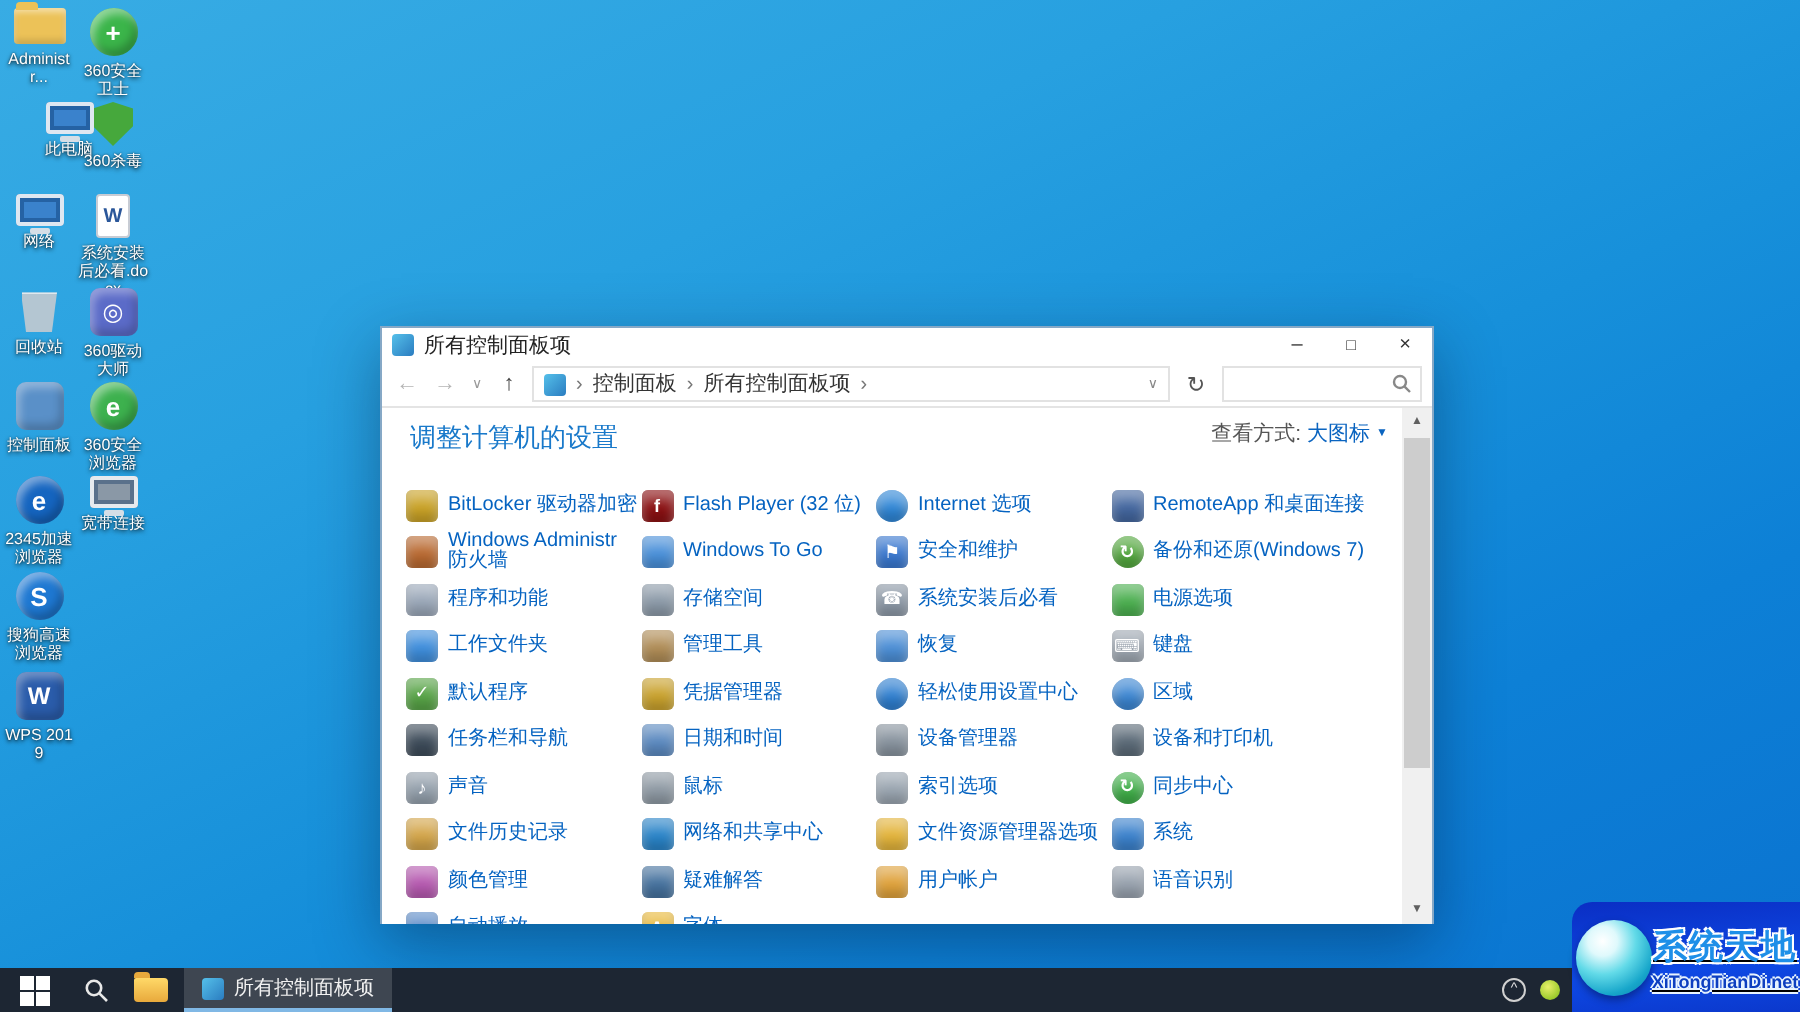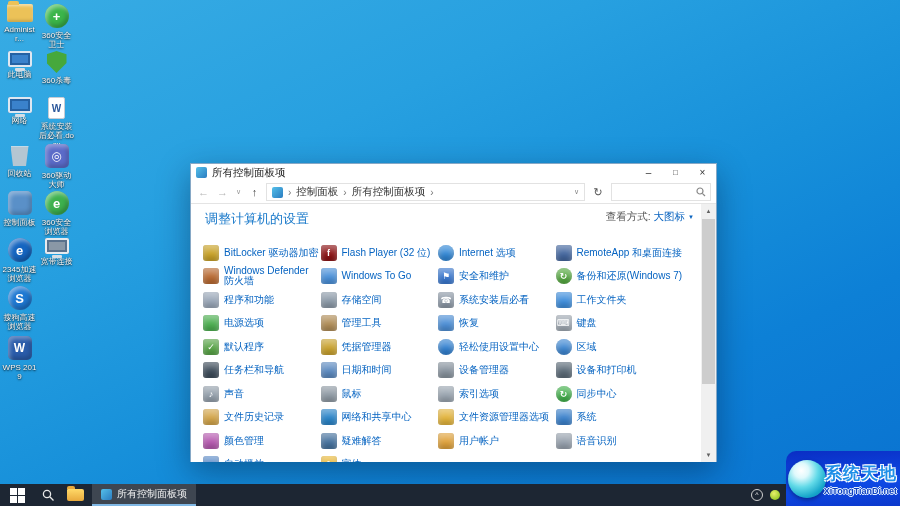--- a/index.html
+++ b/index.html
@@ -109,41 +109,41 @@
   .tray-dot { width:10px; height:10px; border-radius:50%;
       background:radial-gradient(circle at 40% 35%,#e8f06a,#9ccb2c 70%,#6a9a1a); }
 
   
   .watermark { position:absolute; right:0; bottom:0; width:114px; height:55px; z-index:60;
       background:linear-gradient(175deg,#0a2ec4 0%,#0e49e4 60%,#0b38cc 100%);
       border-top-left-radius:10px; display:flex; align-items:center; padding:2px 3px 2px 2px; gap:2px; }
   .wm-sphere { width:38px; height:38px; border-radius:50%; flex:none;
       background:radial-gradient(circle at 35% 28%,#ffffff 0%,#dff9fc 20%,#62dae8 45%,#17a6ca 72%,#0b7ba6 100%);
       box-shadow:0 2px 4px rgba(0,0,30,.4); }
-  .wm-text { display:flex; flex-direction:column; align-items:flex-end; min-width:0; }
+  .wm-text { display:flex; flex-direction:column; align-items:center; min-width:0;text-decoration:underline; }
   .wm-name { font-size:17px; font-weight:bold; color:#1e8fe8; letter-spacing:1px; white-space:nowrap;
       text-shadow:-1px -1px 0 #fff,1px -1px 0 #fff,-1px 1px 0 #fff,1px 1px 0 #fff; }
   .wm-site { font-size:9px; font-weight:bold; color:#0d3fc0; margin-top:1px; white-space:nowrap;
       text-shadow:-1px 0 0 #e8f4ff,1px 0 0 #e8f4ff,0 -1px 0 #e8f4ff,0 1px 0 #e8f4ff; }
 </style>
 </head>
 <body>
 
 <div class="screen">
 
   <div id="desktop-icons">
       <div class="dicon" style="left: 1px; top: 4px;">
         <div class="dimg shape-folder" style="background: rgb(236, 194, 88);"></div>
         <div class="dlabel">Administr...</div>
       </div>
       <div class="dicon" style="left: 38px; top: 4px;">
         <div class="dimg shape-circle" style="background: rgb(59, 181, 74);">+</div>
         <div class="dlabel">360安全卫士</div>
       </div>
-      <div class="dicon" style="left: 1px; top: 51px;">
+      <div class="dicon" style="left: 16px; top: 51px;">
         <div class="dimg shape-monitor" style="background: rgb(58, 130, 204);"></div>
         <div class="dlabel">此电脑</div>
       </div>
       <div class="dicon" style="left: 38px; top: 51px;">
         <div class="dimg shape-shield" style="background: rgb(70, 168, 60);"></div>
         <div class="dlabel">360杀毒</div>
       </div>
       <div class="dicon" style="left: 1px; top: 97px;">
         <div class="dimg shape-monitor" style="background: rgb(58, 130, 204);"></div>
         <div class="dlabel">网络</div>
@@ -241,21 +241,21 @@
           <div class="cp-item">
             <span class="cp-ico round" style="background: rgb(47, 134, 214);"></span>
             <span class="cp-label">Internet 选项</span>
           </div>
           <div class="cp-item">
             <span class="cp-ico" style="background: rgb(68, 103, 159);"></span>
             <span class="cp-label">RemoteApp 和桌面连接</span>
           </div>
           <div class="cp-item">
             <span class="cp-ico" style="background: rgb(185, 106, 50);"></span>
-            <span class="cp-label wrap">Windows Defender 防火墙</span>
+            <span class="cp-label wrap">Windows Administr 防火墙</span>
           </div>
           <div class="cp-item">
             <span class="cp-ico" style="background: rgb(74, 144, 217);"></span>
             <span class="cp-label">Windows To Go</span>
           </div>
           <div class="cp-item">
             <span class="cp-ico" style="background: rgb(58, 120, 207);">⚑</span>
             <span class="cp-label">安全和维护</span>
           </div>
           <div class="cp-item">
@@ -268,26 +268,26 @@
           </div>
           <div class="cp-item">
             <span class="cp-ico" style="background: rgb(140, 154, 168);"></span>
             <span class="cp-label">存储空间</span>
           </div>
           <div class="cp-item">
             <span class="cp-ico" style="background: rgb(140, 152, 166);">☎</span>
             <span class="cp-label">系统安装后必看</span>
           </div>
           <div class="cp-item">
+            <span class="cp-ico" style="background: rgb(76, 175, 80);"></span>
+            <span class="cp-label">电源选项</span>
+          </div>
+          <div class="cp-item">
             <span class="cp-ico" style="background: rgb(63, 142, 220);"></span>
             <span class="cp-label">工作文件夹</span>
-          </div>
-          <div class="cp-item">
-            <span class="cp-ico" style="background: rgb(76, 175, 80);"></span>
-            <span class="cp-label">电源选项</span>
           </div>
           <div class="cp-item">
             <span class="cp-ico" style="background: rgb(176, 141, 87);"></span>
             <span class="cp-label">管理工具</span>
           </div>
           <div class="cp-item">
             <span class="cp-ico" style="background: rgb(77, 143, 214);"></span>
             <span class="cp-label">恢复</span>
           </div>
           <div class="cp-item">

